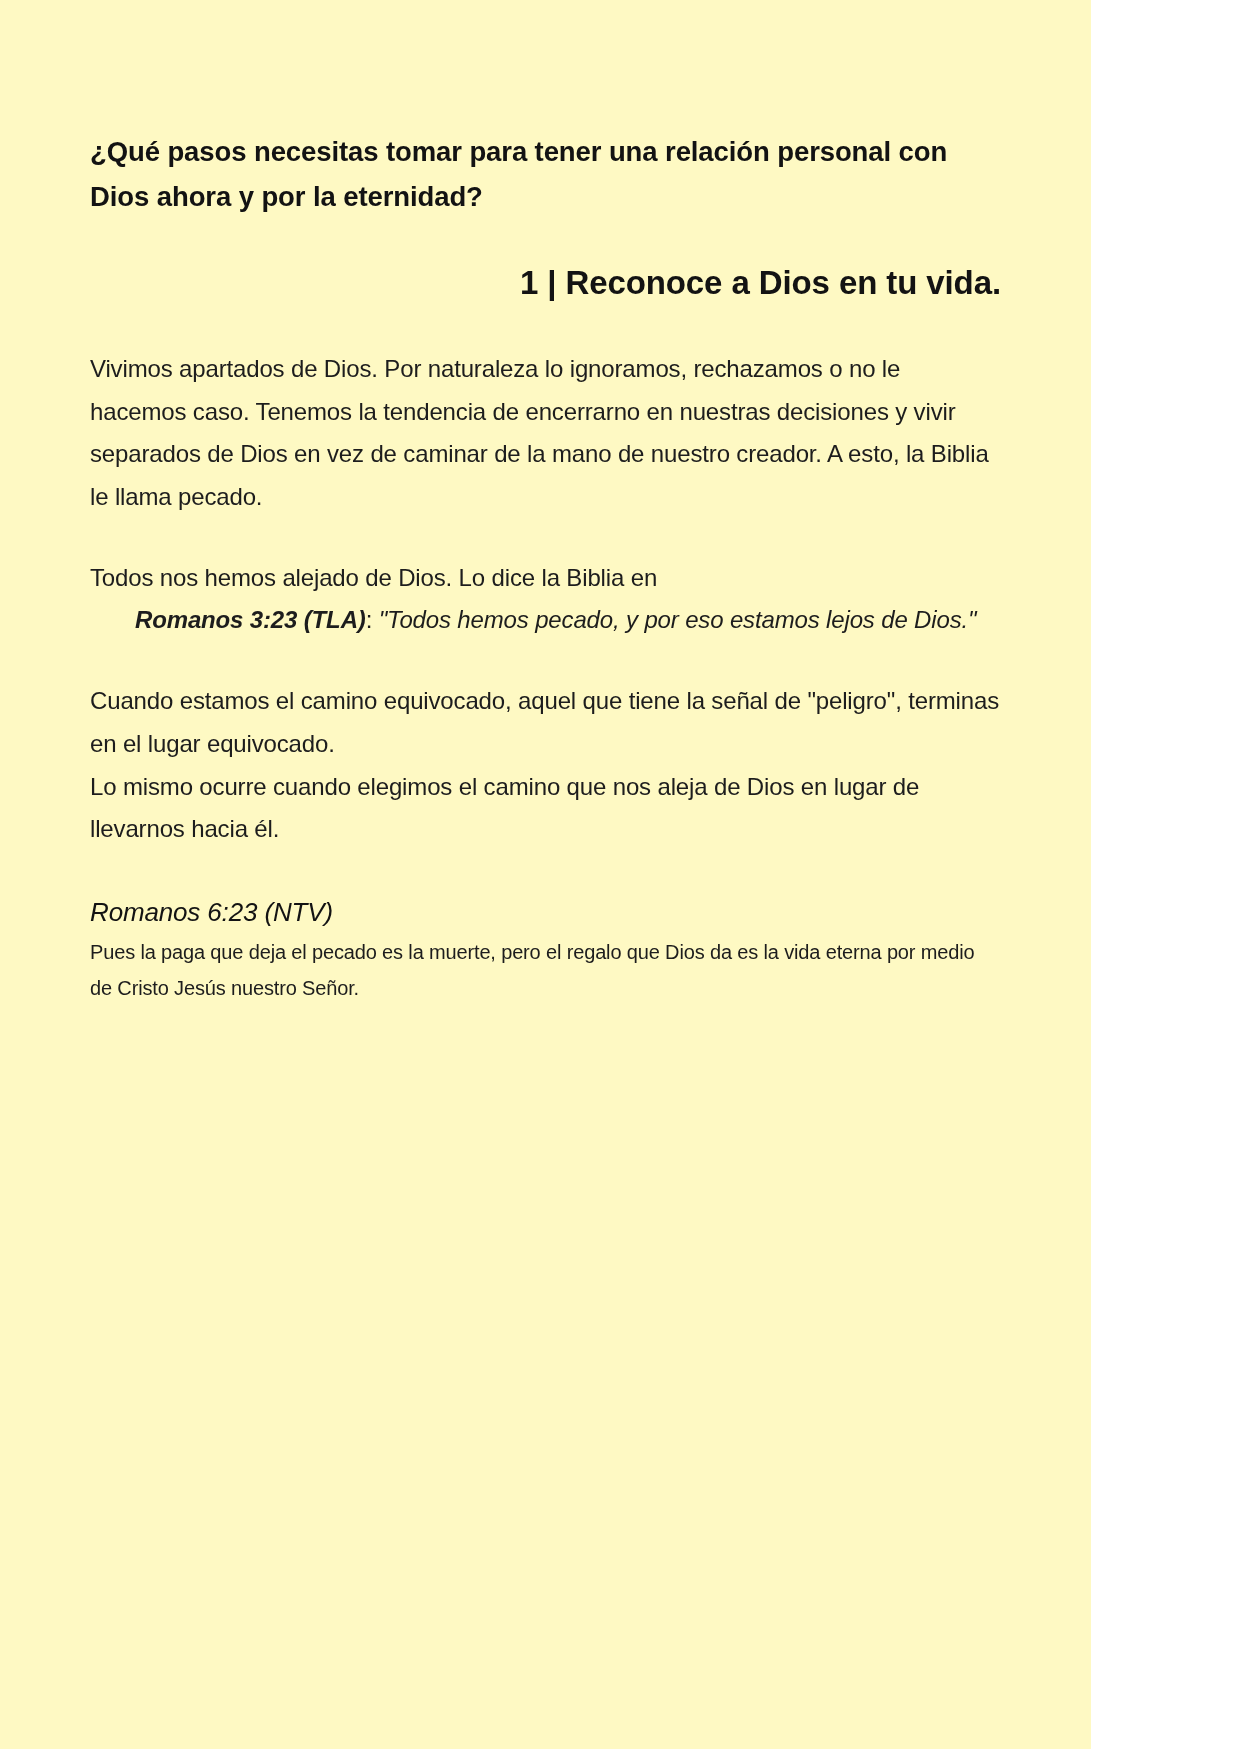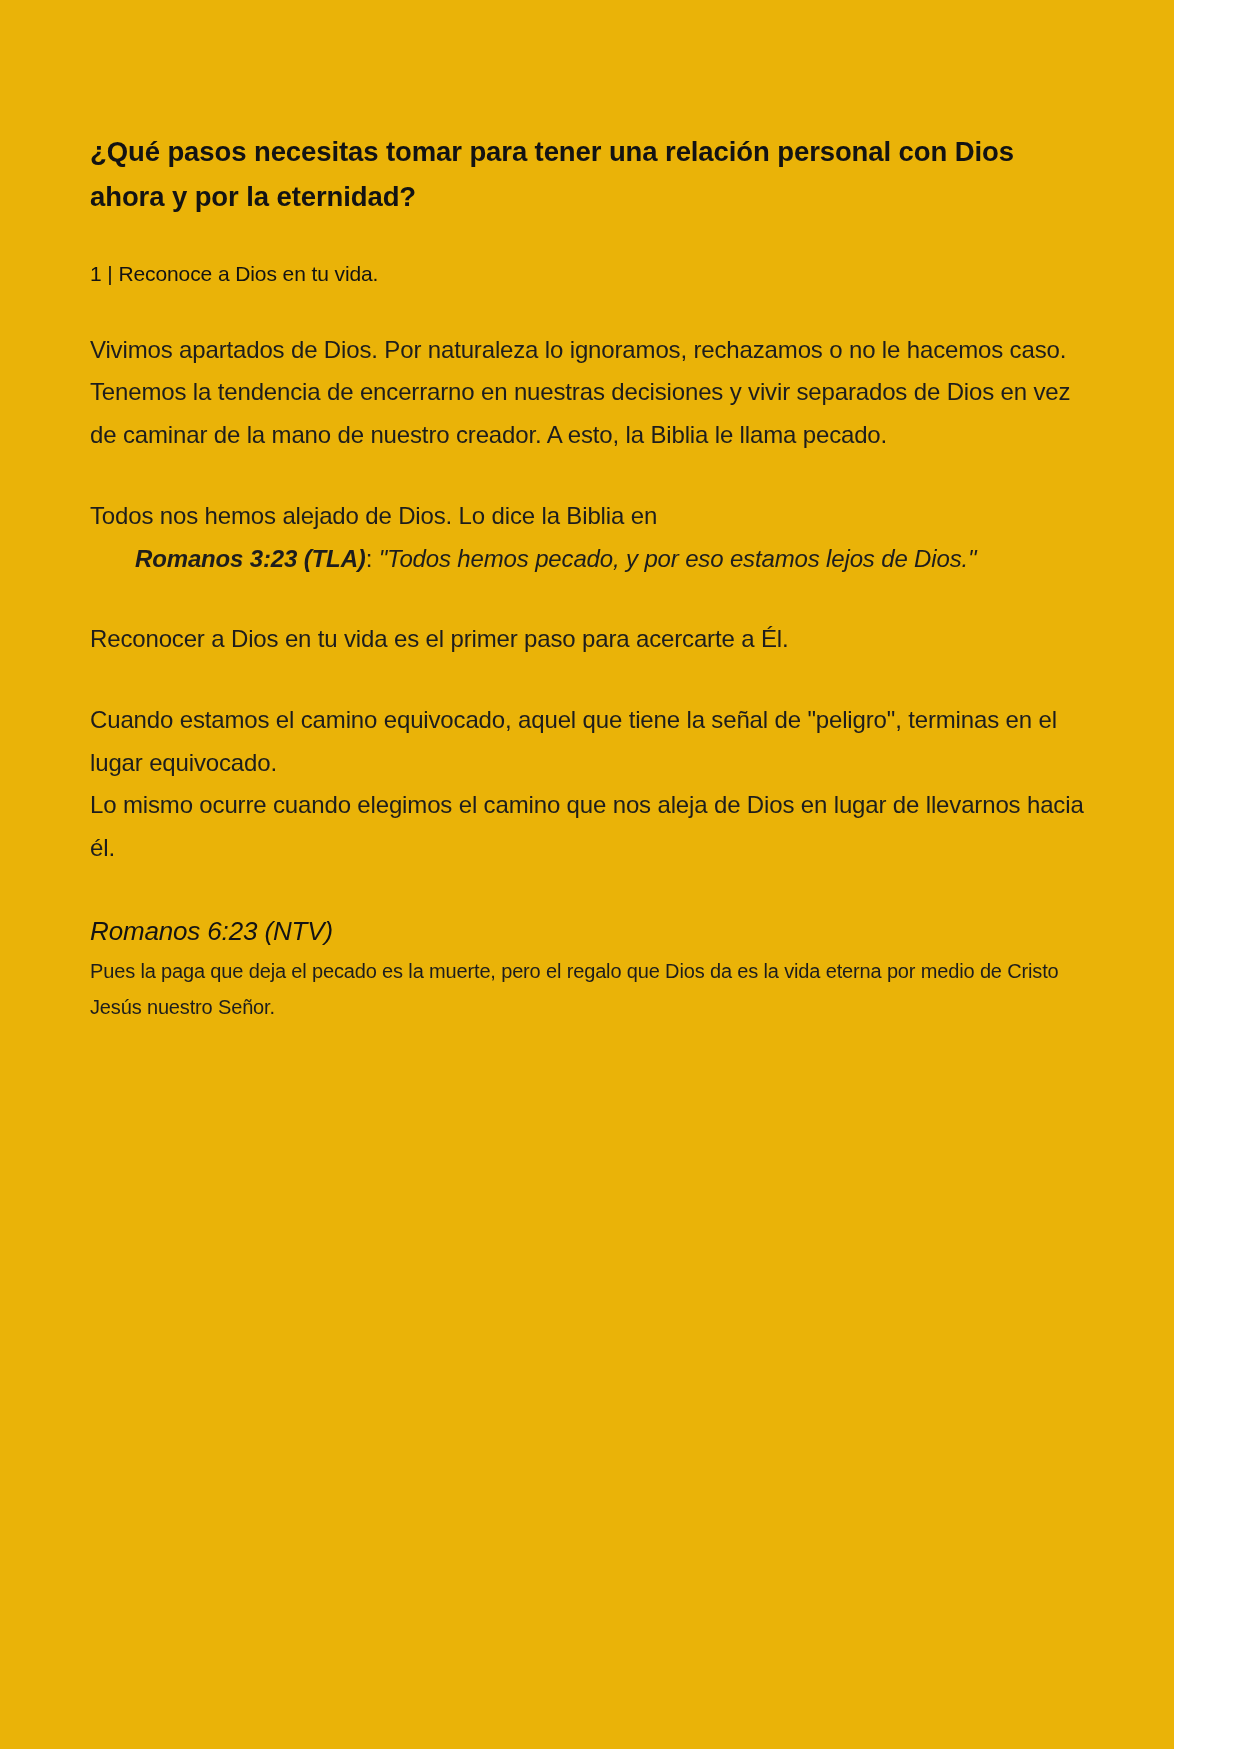--- a/index.html
+++ b/index.html
@@ -9,47 +9,48 @@
   }
   body {
     width: 1241px;
     min-height: 1749px;
     font-family: "Liberation Sans", sans-serif;
     color: #1a1a1a;
     -webkit-font-smoothing: antialiased;
   }
   .page {
     box-sizing: border-box;
-    width: 1174px;
+    width: 1091px;
     min-height: 1749px;
     padding: 130px 90px 60px 90px;
-    background: #eab308;
+    background: #fef9c3;
   }
   .doc {
     max-width: 1030px;
   }
   p {
     margin: 0;
   }
   .block {
     margin-bottom: 38px;
   }
   .heading {
     font-size: 27.5px;
     line-height: 1.62;
     font-weight: bold;
     letter-spacing: -0.1px;
     color: #131313;
   }
   .subheading {
-    font-size: 21px;
+    font-size: 33px;
     line-height: 1.6;
-    font-weight: normal;
+    font-weight: bold;
     letter-spacing: -0.1px;
     color: #131313;
+    text-align: right;
   }
   .body-text {
     font-size: 24px;
     line-height: 1.78;
     font-weight: 400;
     letter-spacing: -0.15px;
     color: #1d1d1d;
   }
   .ref {
     font-weight: bold;
@@ -87,21 +88,20 @@
 
     <p class="subheading block">1 | Reconoce a Dios en tu vida.</p>
 
     <p class="body-text block">Vivimos apartados de Dios. Por naturaleza lo ignoramos, rechazamos o no le hacemos caso. Tenemos la tendencia de encerrarno en nuestras decisiones y vivir separados de Dios en vez de caminar de la mano de nuestro creador. A esto, la Biblia le llama pecado.</p>
 
     <p class="body-text block">
       <span>Todos nos hemos alejado de Dios. Lo dice la Biblia en </span><br>
       <span class="ref">Romanos 3:23 (TLA)</span><span>: </span><span class="quote">"Todos hemos pecado, y por eso estamos lejos de Dios."</span>
     </p>
 
-    <p class="body-text block">Reconocer a Dios en tu vida es el primer paso para acercarte a Él.</p>
 
 
     <div class="block">
       <p class="body-text tight">Cuando estamos el camino equivocado, aquel que tiene la señal de "peligro", terminas en el lugar equivocado.</p>
       <p class="body-text tight">Lo mismo ocurre cuando elegimos el camino que nos aleja de Dios en lugar de llevarnos hacia él.</p>
     </div>
 
 
     <div class="block">
       <p class="verse-ref tight">Romanos 6:23 (NTV)</p>

